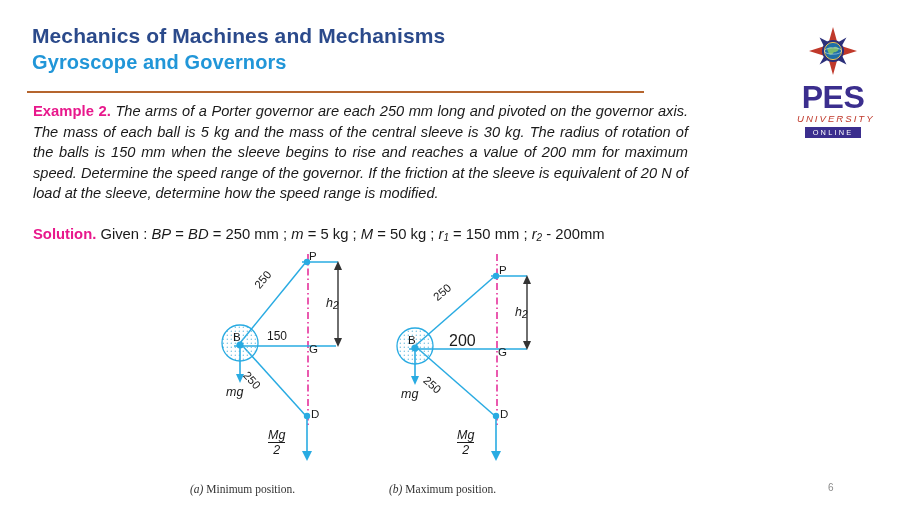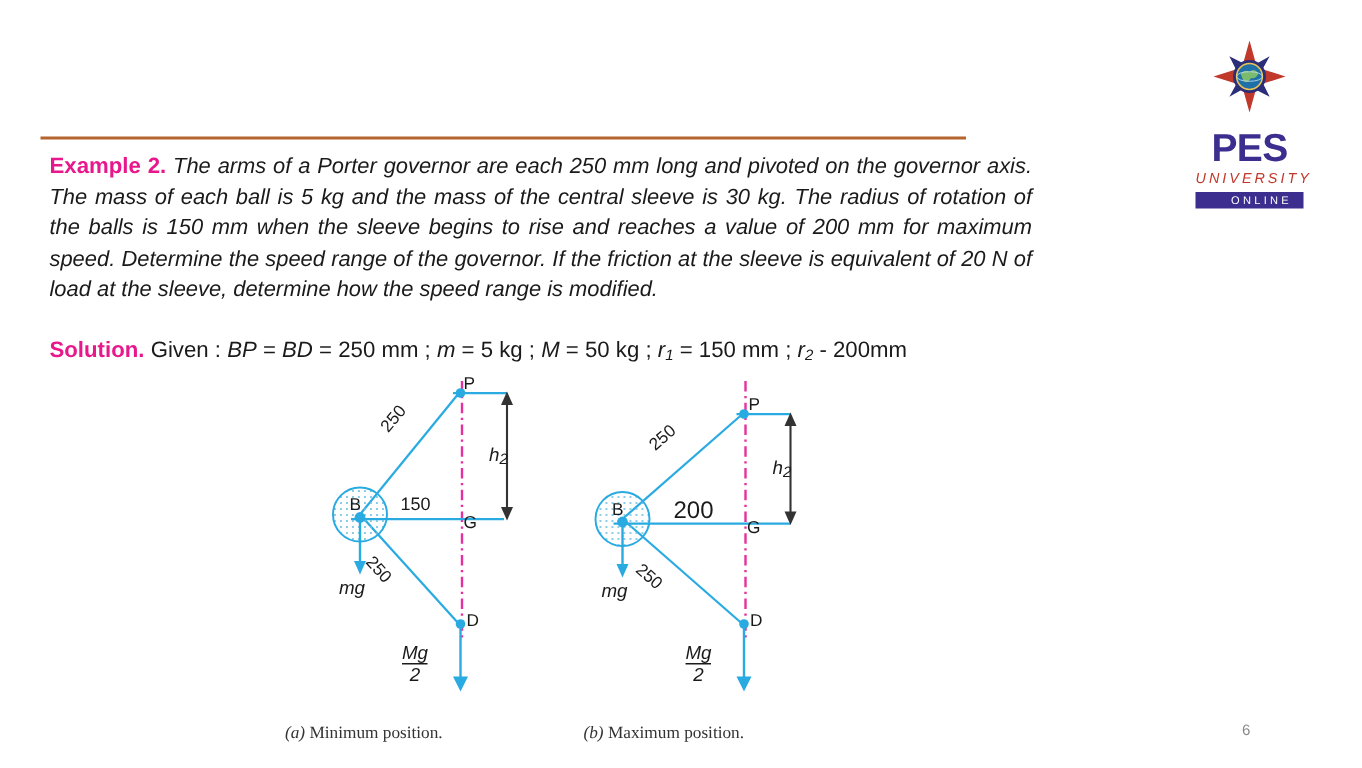--- a/index.html
+++ b/index.html
@@ -60,45 +60,49 @@
     font-size:11.5px;color:#333;white-space:nowrap;
   }
   .cap-a{left:190px;}
   .cap-b{left:389px;}
   .cap-it{font-style:italic;}
 
   
   .logo{position:absolute;left:797px;top:26px;width:72px;height:110px;}
   .logo-emblem{width:72px;height:52px;}
   .logo-pes{
-    font-size:26px;font-weight:bold;color:#3B2E8E;
+    font-size:32px;font-weight:bold;color:#3B2E8E;
     letter-spacing:-0.5px;line-height:33px;text-align:center;
     margin-top:-1px;
   }
   .logo-univ{
     font-size:9.6px;color:#C0392B;letter-spacing:2.0px;
     text-align:center;line-height:12px;margin-top:-1px;font-style:italic;
   }
   .logo-online{
     margin:2px auto 0;width:56px;height:11px;background:#3B2E8E;
     color:#ffffff;font-size:7.4px;letter-spacing:2.2px;
-    text-align:center;line-height:11px;padding-left:16px;
+    text-align:center;line-height:11px;
   }
 
   
   .pagenum{
     position:absolute;left:828px;top:482px;
     font-size:10px;color:#8a8a8a;
   }
 </style>
 </head>
 <body>
 
 <div class="slide">
 
+  <div class="title-block">
+    <div class="title-line1">Mechanics of Machines and Mechanisms</div>
+    <div class="title-line2">Gyroscope and Governors</div>
+  </div>
   <div class="divider"></div>
 
   <div class="body-text">
     <span class="ex-label">Example 2.</span><span> The arms of a Porter governor are each 250 mm long and pivoted on the governor axis. The mass of each ball is 5 kg and the mass of the central sleeve is 30 kg. The radius of rotation of the balls is 150 mm when the sleeve begins to rise and reaches a value of 200 mm for maximum speed. Determine the speed range of the governor. If the friction at the sleeve is equivalent of 20 N of load at the sleeve, determine how the speed range is modified.</span>
   </div>
 
   <div class="sol-line">
     <span class="sol-label">Solution.</span>
     <span>Given : </span><span id="given-slot"><span class="it">BP</span><span> = </span><span class="it">BD</span><span> = 250 mm ; </span><span class="it">m</span><span> = 5 kg ; </span><span class="it">M</span><span> = 50 kg ; </span><span class="it">r</span><span class="sub">1</span><span> = 150 mm ; </span><span class="it">r</span><span class="sub">2</span><span> - 200mm</span></span>
   </div>

